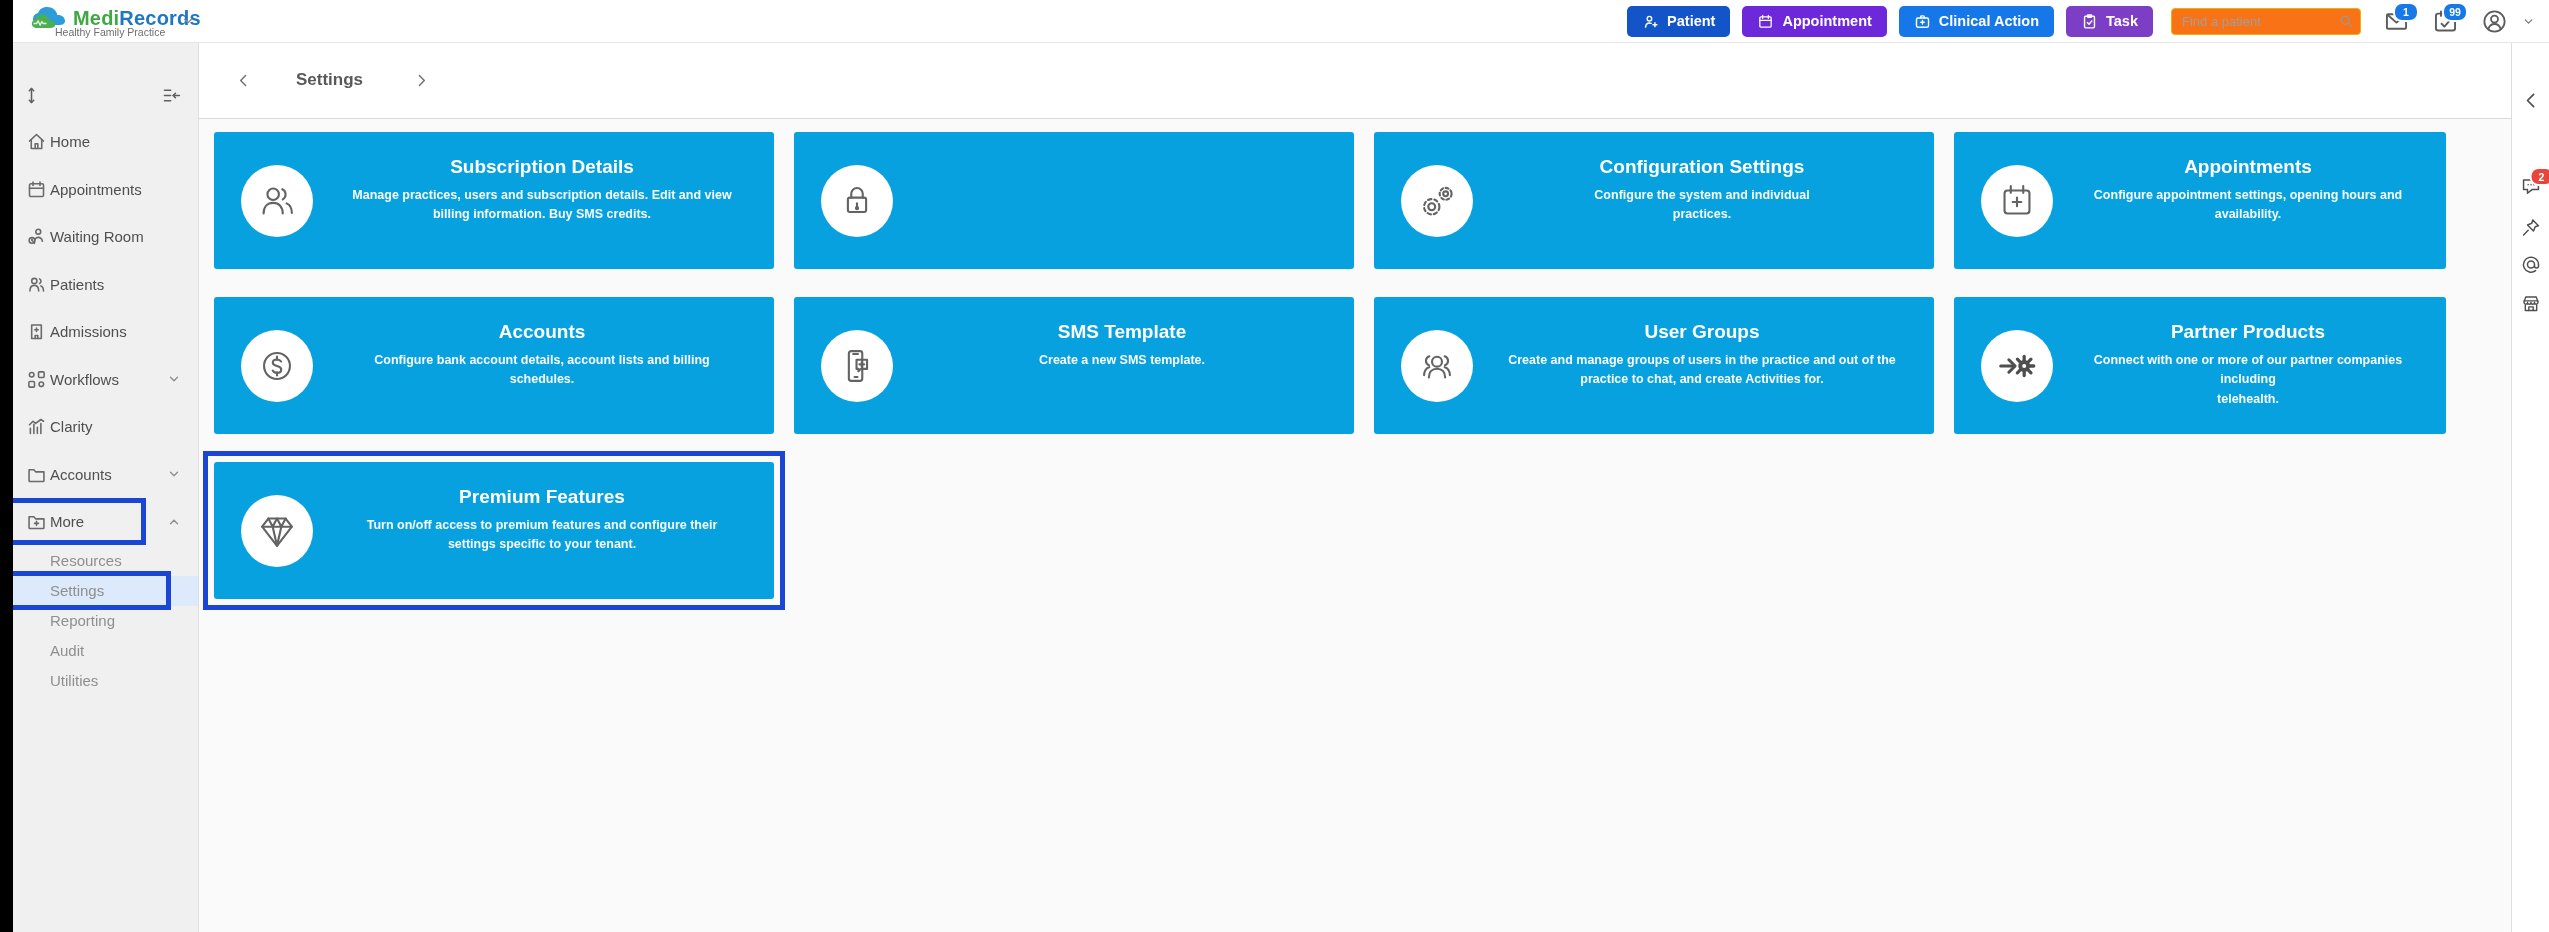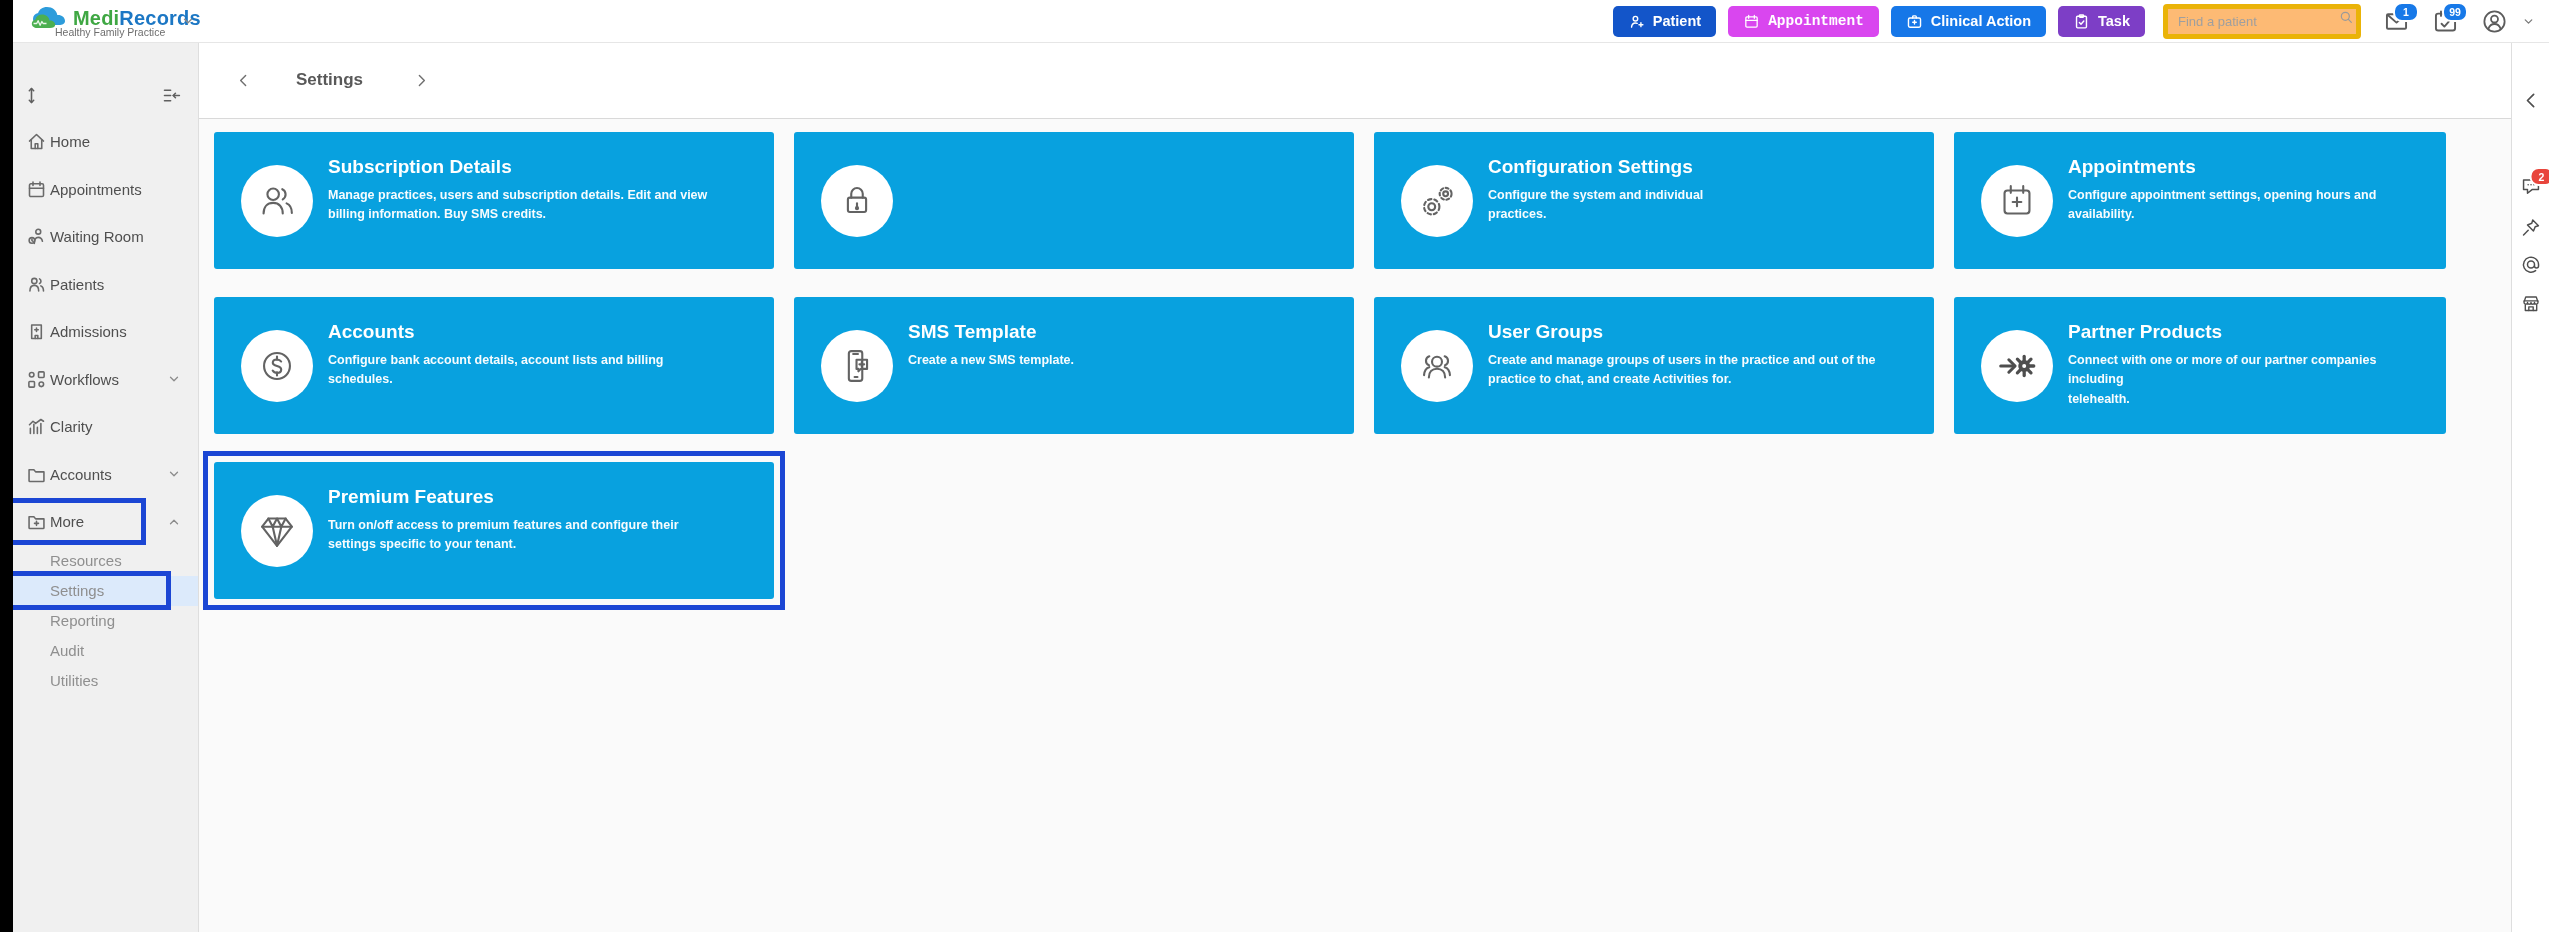--- a/index.html
+++ b/index.html
@@ -19,23 +19,23 @@
   .brand .b{color:#1c77c4;}
   .brand-chevron{position:absolute;left:168px;top:14px;color:#8a8a8a;width:14px;height:14px;}
   .practice{position:absolute;left:42px;top:26px;font-size:10.5px;color:#6e6e6e;}
 
   .tb-right{position:absolute;right:14px;top:0;height:42px;display:flex;align-items:center;gap:12px;}
   .nav-btn{display:flex;align-items:center;gap:8px;height:31px;padding:9px 15px;border:none;
            border-radius:5px;color:#fff;font-family:"Liberation Sans",sans-serif;
            font-size:14.5px;font-weight:bold;cursor:pointer;}
   .nav-btn svg{width:17px;height:17px;stroke:#fff;}
   .tb-search{position:relative;margin-left:6px;}
-  .tb-search input{width:150px;height:25px;border:5px solid #eab308;border-radius:4px;
+  .tb-search input{width:150px;height:25px;border:1px solid #eab308;border-radius:4px;
                    padding:0 28px 0 10px;font-size:13px;color:#444;outline:none;
-                   font-family:"Liberation Sans",sans-serif;background:#fdba74;}
+                   font-family:"Liberation Sans",sans-serif;background:#f97316;}
   .tb-search input::placeholder{color:#9f9f9f;}
   .tb-search .s-ic{position:absolute;right:7px;top:5px;width:16px;height:16px;color:#9a9a9a;}
   .tb-ic{position:relative;width:27px;height:27px;color:#5c5c5c;margin-left:10px;cursor:pointer;}
   .tb-ic svg{width:27px;height:27px;}
   .tb-badge{position:absolute;top:-6px;right:-9px;background:#1779e8;color:#fff;
             font-size:10.5px;font-weight:bold;height:16px;min-width:16px;border-radius:9px;
             border:2px solid #fff;display:flex;align-items:center;justify-content:center;
             padding:0 3px;box-sizing:content-box;}
   .tb-caret{width:13px;height:13px;color:#7a7a7a;margin-left:2px;cursor:pointer;}
 
@@ -68,21 +68,21 @@
   .mh-title{margin-left:44px;margin-right:50px;font-size:17px;font-weight:bold;color:#595959;}
 
   .grid{position:absolute;left:15px;top:90px;display:grid;
         grid-template-columns:560px 560px 560px 492px;grid-auto-rows:137px;
         column-gap:20px;row-gap:28px;}
   .card{position:relative;background:#08a1df;border-radius:3px;cursor:pointer;}
   .card.hl::after{content:"";position:absolute;inset:-11px;border:5px solid #1b46d4;}
   .card .circ{position:absolute;left:27px;top:50%;margin-top:-36px;width:72px;height:72px;
               background:#fff;border-radius:50%;display:flex;align-items:center;justify-content:center;}
   .card .circ svg{width:46px;height:46px;color:#636363;}
-  .card .txt{position:absolute;left:114px;top:24px;right:18px;color:#fff;}
+  .card .txt{position:absolute;left:114px;top:24px;right:18px;color:#fff;text-align:center;}
   .card .t{font-size:19px;font-weight:bold;margin-bottom:8px;}
   .card .d{font-size:12.5px;font-weight:bold;line-height:1.55;white-space:pre-line;opacity:.97;}
 
   
   .rail{position:absolute;right:0;top:42px;width:37px;bottom:0;background:#fff;
         border-left:1px solid #dedede;z-index:30;}
   .rail-ic{position:absolute;left:50%;transform:translateX(-50%);width:21px;height:21px;
            color:#4f4f4f;cursor:pointer;}
   .rail-ic svg{width:21px;height:21px;}
   .rail-badge{position:absolute;top:-9px;right:-13px;background:#e8453c;color:#fff;
@@ -116,21 +116,21 @@
         <button class="nav-btn" style="background: rgb(19, 85, 201);">
           <span class="nb-ic">
             <svg viewBox="0 0 24 24" fill="none" stroke="currentColor" stroke-width="2" stroke-linecap="round" stroke-linejoin="round">
               <circle cx="10.5" cy="8" r="3.2"></circle>
               <path d="M5 20c.3-3.8 2.4-6 5.5-6 .9 0 1.8.2 2.5.6"></path>
               <path d="M15.5 16.5h5.5M18.25 13.75v5.5"></path>
             </svg>
           </span>
           <span class="nb-lbl">Patient</span>
         </button>
-        <button class="nav-btn" style="background: #d946ef; font-family: Liberation Mono, monospace;">
+        <button class="nav-btn" style="background: #6d28d9;">
           <span class="nb-ic">
             <svg viewBox="0 0 24 24" fill="none" stroke="currentColor" stroke-width="1.8" stroke-linecap="round" stroke-linejoin="round">
               <rect x="4" y="5.5" width="16" height="14.5" rx="1.5"></rect>
               <path d="M8 3.5v4M16 3.5v4M4 10.5h16"></path>
             </svg>
           </span>
           <span class="nb-lbl">Appointment</span>
         </button>
         <button class="nav-btn" style="background: rgb(22, 119, 232);">
           <span class="nb-ic">

